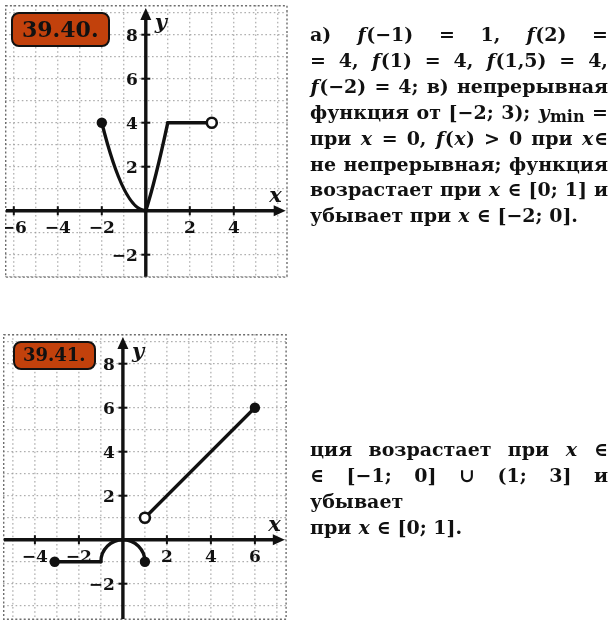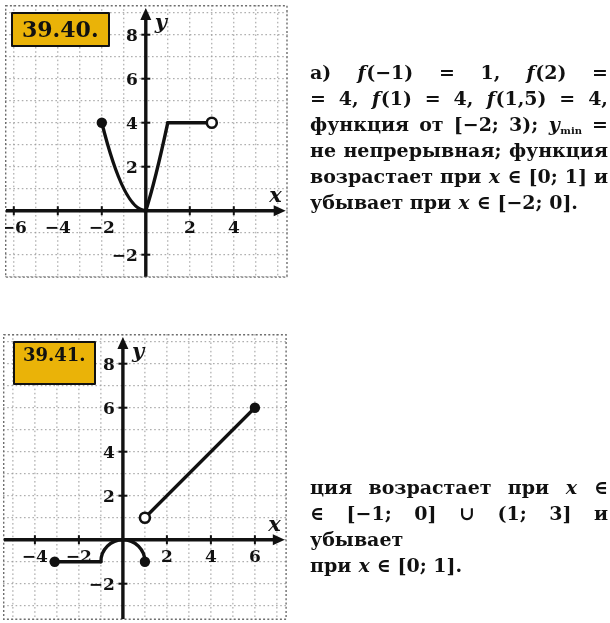--- a/index.html
+++ b/index.html
@@ -3,31 +3,31 @@
 <meta charset="utf-8">
 <style>
   html,body{margin:0;padding:0;background:#fff;}
   .page{position:relative;width:610px;height:623px;background:#ffffff;overflow:hidden;
         font-family:"DejaVu Serif","Liberation Serif",serif;color:#111;}
   .graph-wrap{position:absolute;}
   #g0{left:5px;top:5px;}
   #g1{left:3px;top:334px;}
   svg{display:block;}
   svg text{font-family:"DejaVu Serif","Liberation Serif",serif;}
-  .badge{position:absolute;background:#eab308;border:2.5px solid #111;border-radius:1px;
+  .badge{position:absolute;background:#c2410c;border:2.5px solid #111;border-radius:8px;
          font-weight:700;line-height:1.1;z-index:5;}
   #badge0{left:11px;top:12px;font-size:22px;padding:3px 9px 4px;}
-  #badge1{left:13px;top:341px;font-size:18px;border-width:2px;padding:2px 8px 18px;}
-  .answers{position:absolute;width:298px;font-size:19px;font-weight:700;line-height:25.9px;margin-top:38px;}
+  #badge1{left:13px;top:341px;font-size:18px;border-width:2px;padding:2px 8px 3px;}
+  .answers{position:absolute;width:298px;font-size:19px;font-weight:700;line-height:25.9px;}
   #ans0{left:310px;top:22px;}
   #ans1{left:310px;top:437px;}
   .ansline{text-align:justify;text-align-last:justify;}
   .ansline.last{text-align-last:left;}
   .ansline i{font-style:italic;padding:0 .5px;}
-  .ansline sub{font-size:10px;line-height:0;font-style:normal;vertical-align:-3px;}
+  .ansline sub{font-size:16px;line-height:0;font-style:normal;vertical-align:-3px;}
 </style>
 </head>
 <body>
 
 <div class="page">
 
   <div class="graph-wrap" id="g0">
     <svg id="svg0" width="282.70000000000005" height="272.79999999999995" viewBox="0 0 282.70000000000005 272.79999999999995">
         <g stroke="#9b9b9b" stroke-width="1" stroke-dasharray="1.6 2.6">
           <line x1="8.800000000000008" y1="0" x2="8.800000000000008" y2="272.79999999999995"></line>
@@ -176,21 +176,23 @@
       </svg>
   </div>
 
   <div class="badge" id="badge0">39.40.</div>
 
   <div class="badge" id="badge1">39.41.</div>
 
   <div class="answers" id="ans0">
       <div class="ansline">а) <i>f</i>(−1) = 1, <i>f</i>(2) =</div>
       <div class="ansline">= 4, <i>f</i>(1) = 4, <i>f</i>(1,5) = 4,</div>
+      <div class="ansline"><i>f</i>(−2) = 4; в) непрерывная</div>
       <div class="ansline">функция от [−2; 3); <i>y</i><sub>min</sub> =</div>
+      <div class="ansline">при <i>x</i> = 0, <i>f</i>(<i>x</i>) &gt; 0 при <i>x</i>∈</div>
       <div class="ansline">не непрерывная; функция</div>
       <div class="ansline">возрастает при <i>x</i> ∈ [0; 1] и</div>
       <div class="ansline last">убывает при <i>x</i> ∈ [−2; 0].</div>
     </div>
 
   <div class="answers" id="ans1">
       <div class="ansline">ция возрастает при <i>x</i> ∈</div>
       <div class="ansline">∈ [−1; 0] ∪ (1; 3] и убывает</div>
       <div class="ansline last">при <i>x</i> ∈ [0; 1].</div>
     </div>

